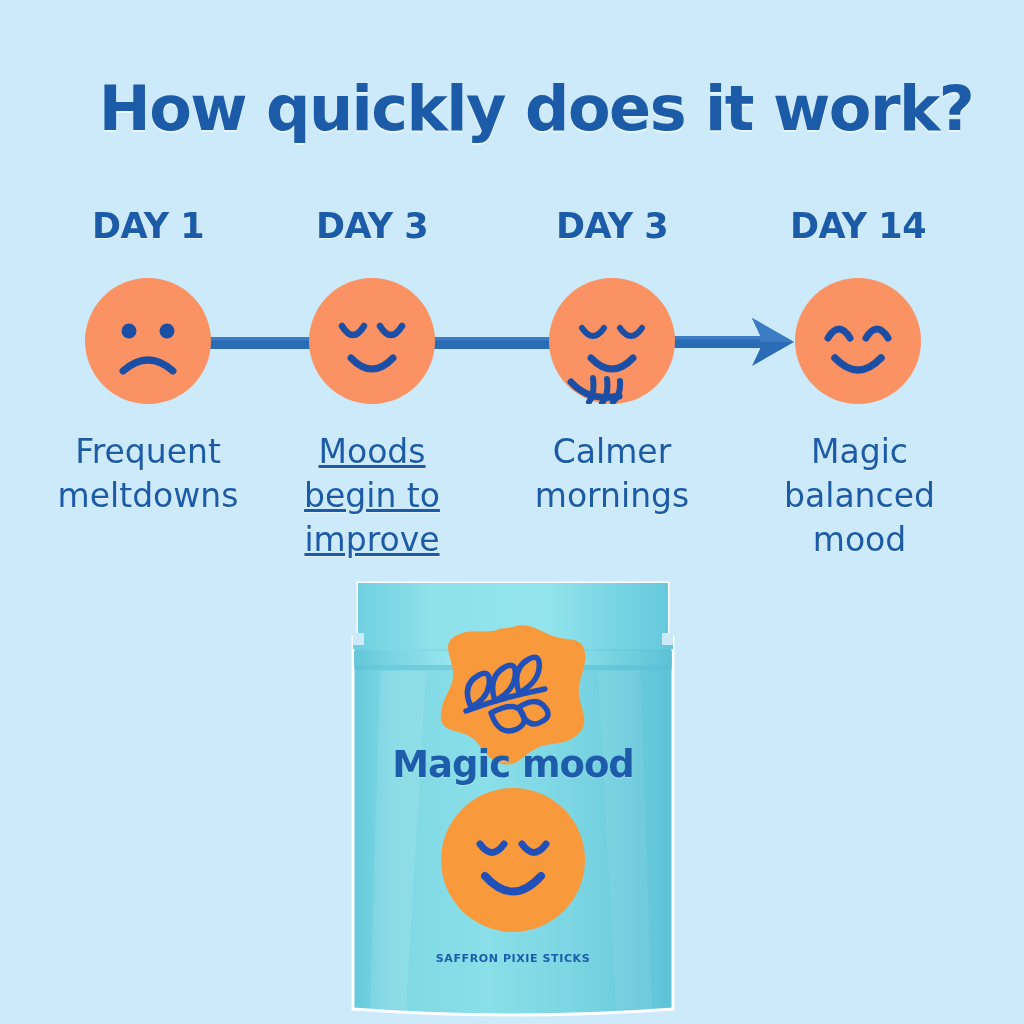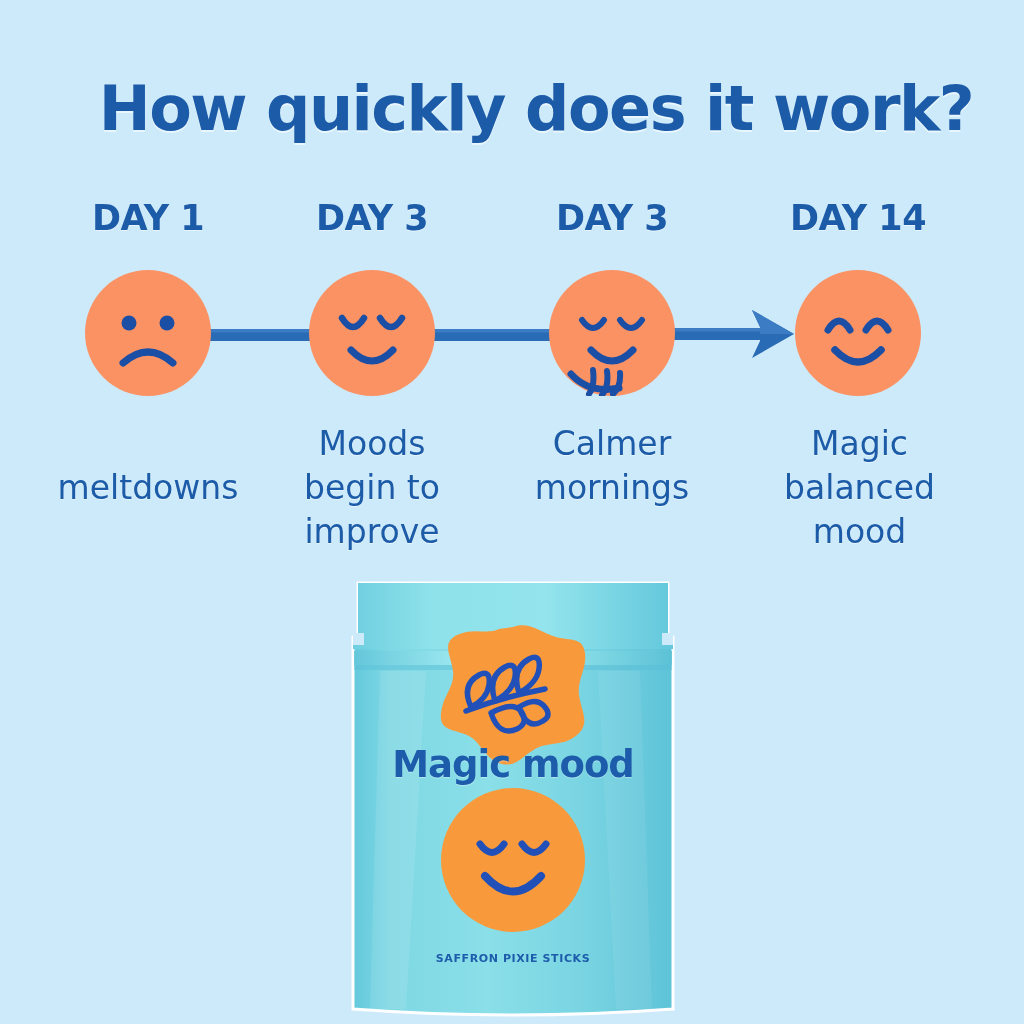--- a/index.html
+++ b/index.html
@@ -33,21 +33,21 @@
     letter-spacing: -1.5px;
     color: #1c5ba8;
     text-shadow: 0 2px 0 rgba(255,255,255,0.55);
     padding-left: 24px;
   }
 
   
   .timeline {
     position: absolute;
     left: 0;
-    top: 190px;
+    top: 198px;
     width: 844px;
     height: 380px;
     padding-left: 12px;
   }
   .day-label {
     position: absolute;
     font-family: "DejaVu Sans", sans-serif;
     font-weight: bold;
     font-size: 35px;
     letter-spacing: -0.5px;
@@ -194,25 +194,25 @@
 
     <div class="face" style="left:795px; top:80px;">
       <svg width="126" height="126" viewBox="0 0 126 126">
         <path d="M33 60 Q44 42 55 60" stroke="#1b4ea5" stroke-width="7" fill="none" stroke-linecap="round"></path>
         <path d="M71 60 Q82 42 93 60" stroke="#1b4ea5" stroke-width="7" fill="none" stroke-linecap="round"></path>
         <path d="M40 80 Q63 104 86 80" stroke="#1b4ea5" stroke-width="7.5" fill="none" stroke-linecap="round"></path>
       </svg>
     </div>
 
     <div class="caption" style="left:38px; top:232px; width:220px;">
-      <br>
+      <span>Frequent</span><br>
       <span>meltdowns</span>
     </div>
 
-    <div class="caption" style="left:272px; top:232px; width:200px;">
+    <div class="caption" style="left:272px; top:232px; width:200px;text-decoration:underline;">
       <span>Moods</span><br>
       <span>begin to</span><br>
       <span>improve</span>
     </div>
 
     <div class="caption" style="left:512px; top:232px; width:200px;">
       <span>Calmer</span><br>
       <span>mornings</span>
     </div>
 

